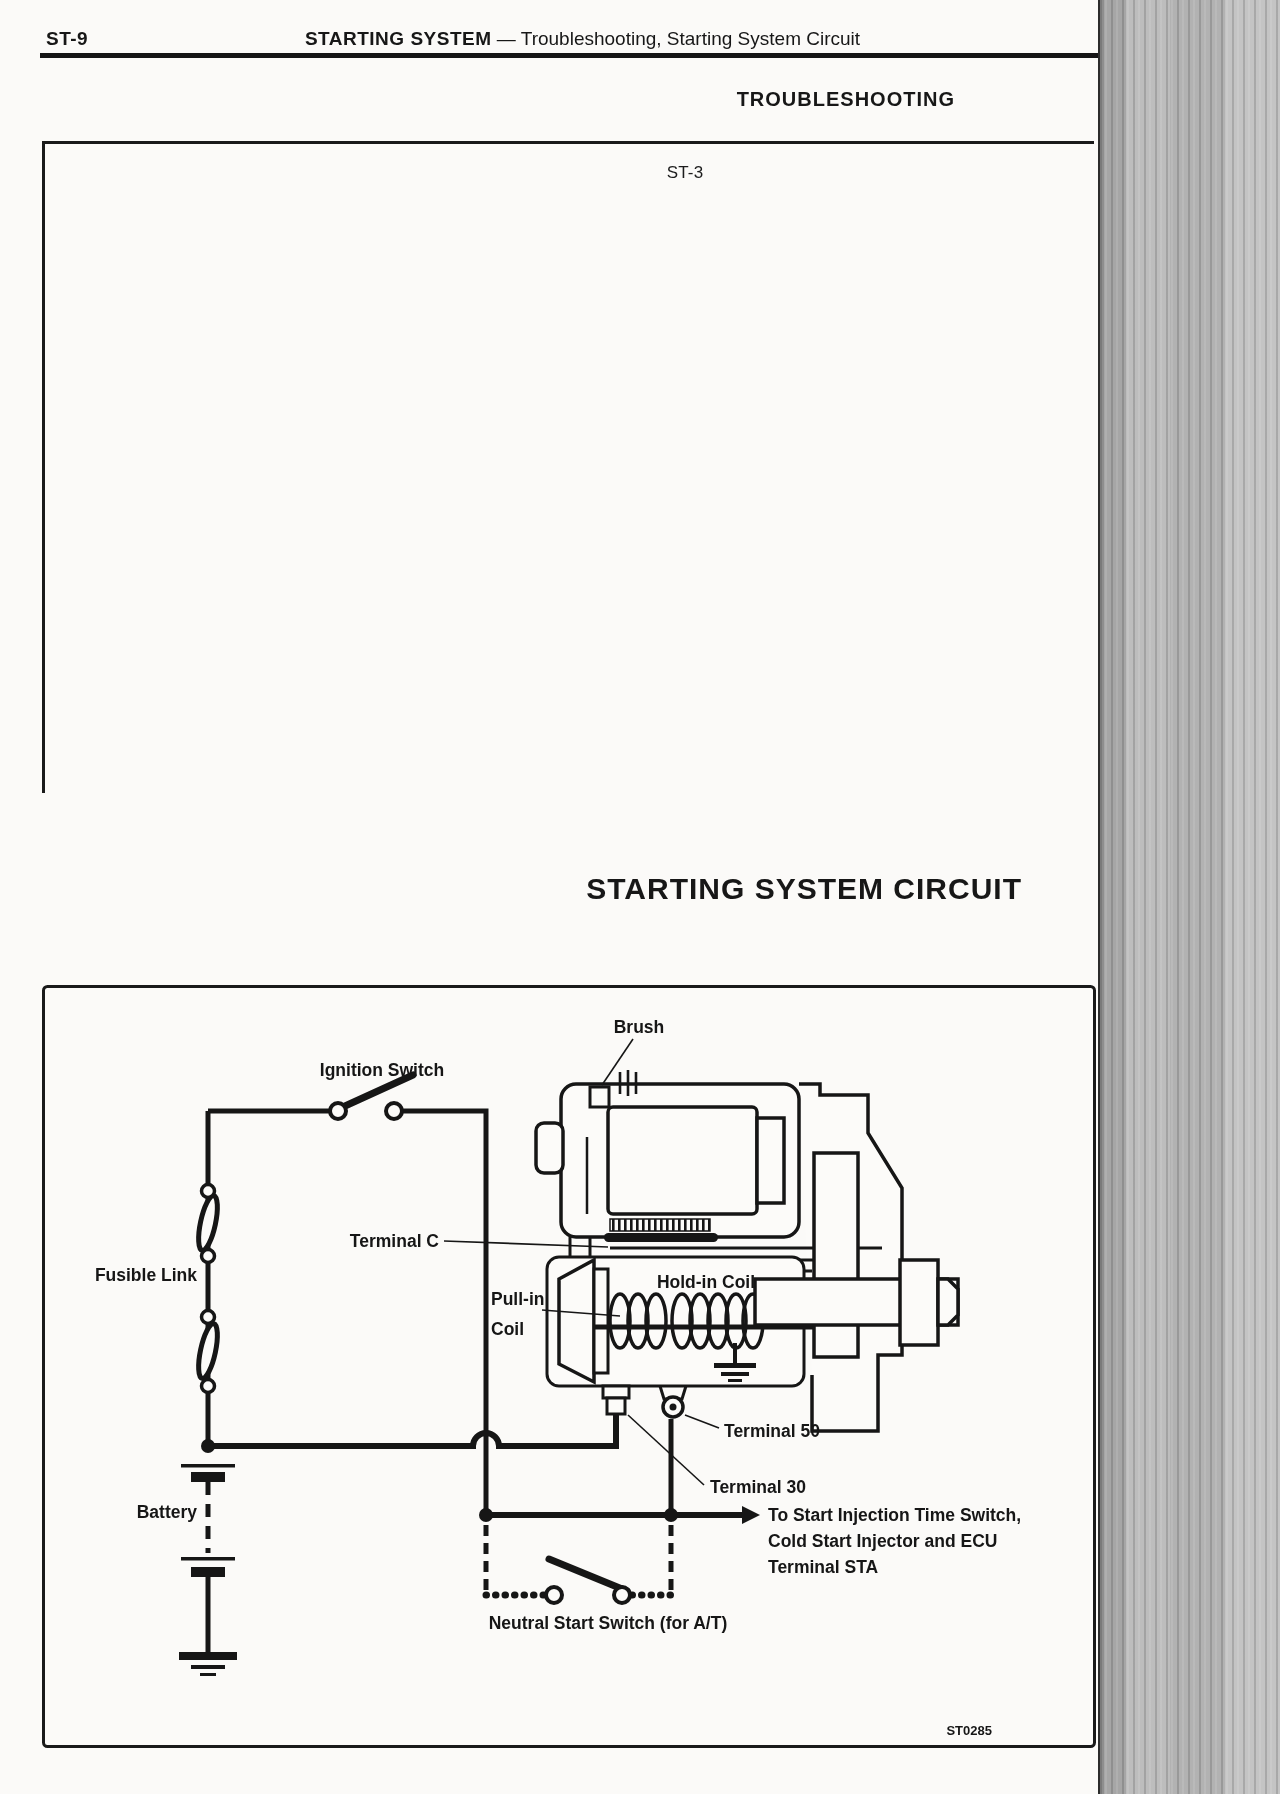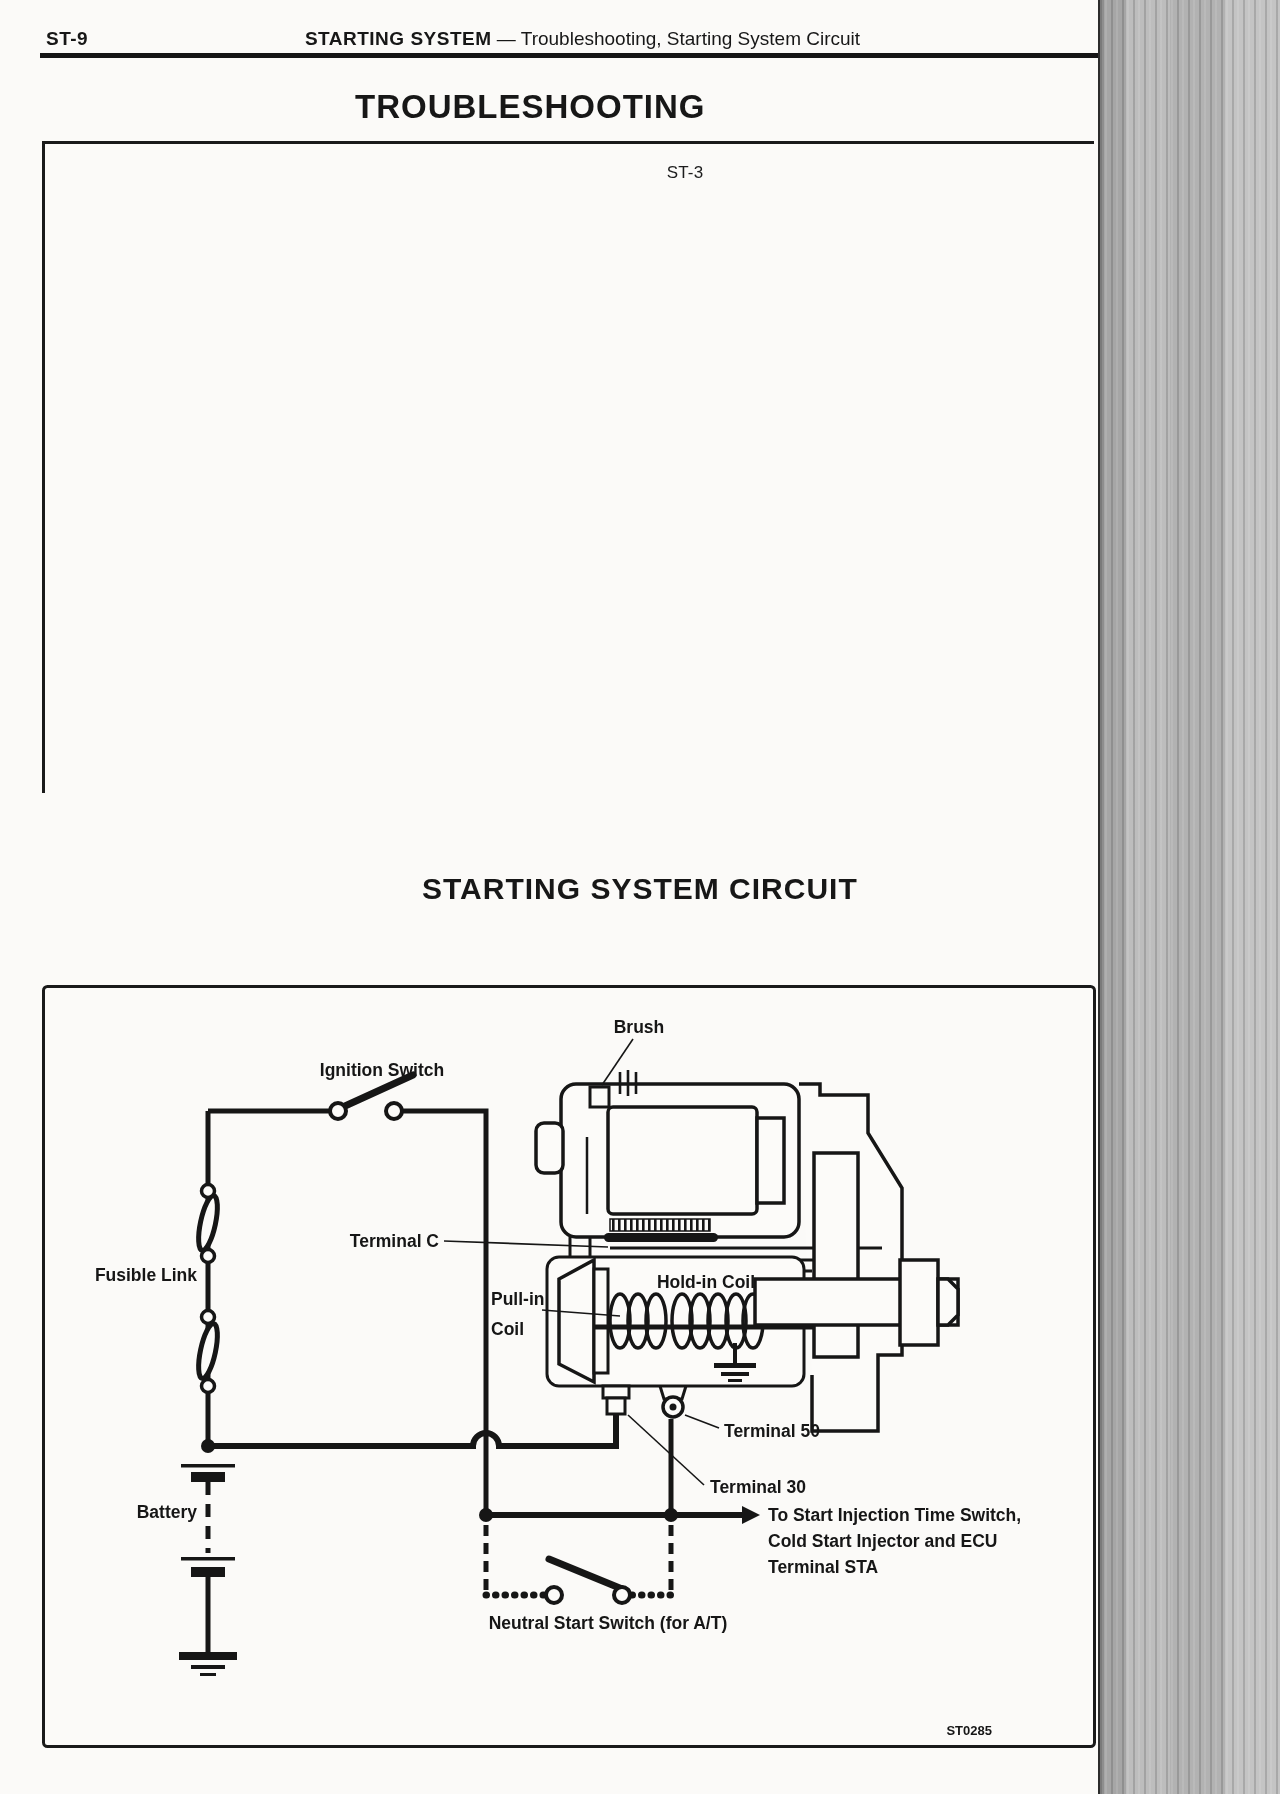--- a/index.html
+++ b/index.html
@@ -15,23 +15,23 @@
       repeating-linear-gradient(90deg, rgba(0,0,0,.14) 0 2px, rgba(0,0,0,0) 2px 5px, rgba(255,255,255,.10) 5px 7px, rgba(0,0,0,0) 7px 11px),
       linear-gradient(90deg,#8e8e8e 0 4px,#a6a6a6 4px 26px,#bdbdbd 26px 70px,#b2b2b2 70px 125px,#c4c4c4 125px 180px);
     border-left:2px solid #2c2c2c;}
 
   
   .hdr-code{top:28px;left:46px;font-size:19px;font-weight:700;letter-spacing:.5px;}
   .hdr-title{top:28px;left:150px;width:850px;text-align:center;font-size:19px;}
   .hdr-title b{letter-spacing:.5px;margin-left:15px;}
   .hdr-rule{top:53px;left:40px;width:1058px;height:5px;background:#151515;}
 
-  .h1{top:88px;left:355px;width:600px;text-align:left;
-      font-size:33px;font-weight:700;letter-spacing:1px;}
-  .h2{top:872px;left:422px;width:600px;text-align:left;
+  .h1{top:88px;left:355px;width:600px;text-align:right;
+      font-size:20px;font-weight:700;letter-spacing:1px;}
+  .h2{top:872px;left:422px;width:600px;text-align:right;
       font-size:30px;font-weight:700;letter-spacing:1px;}
 
   
   .ts-table{top:141px;left:42px;width:1046px;border:3px solid #1a1a1a;background:#fcfbf9;}
   .t-grid{display:grid;grid-template-columns:228px 386px 351px 81px;gap:22px;}
   .t-head{height:49px;border-bottom:3px solid #1a1a1a;}
   .t-head .cell{display:flex;align-items:center;justify-content:center;
       font-size:18px;font-weight:700;}
   .t-row{border-bottom:2.5px solid #1a1a1a;}
   .t-row:last-child{border-bottom:none;}

